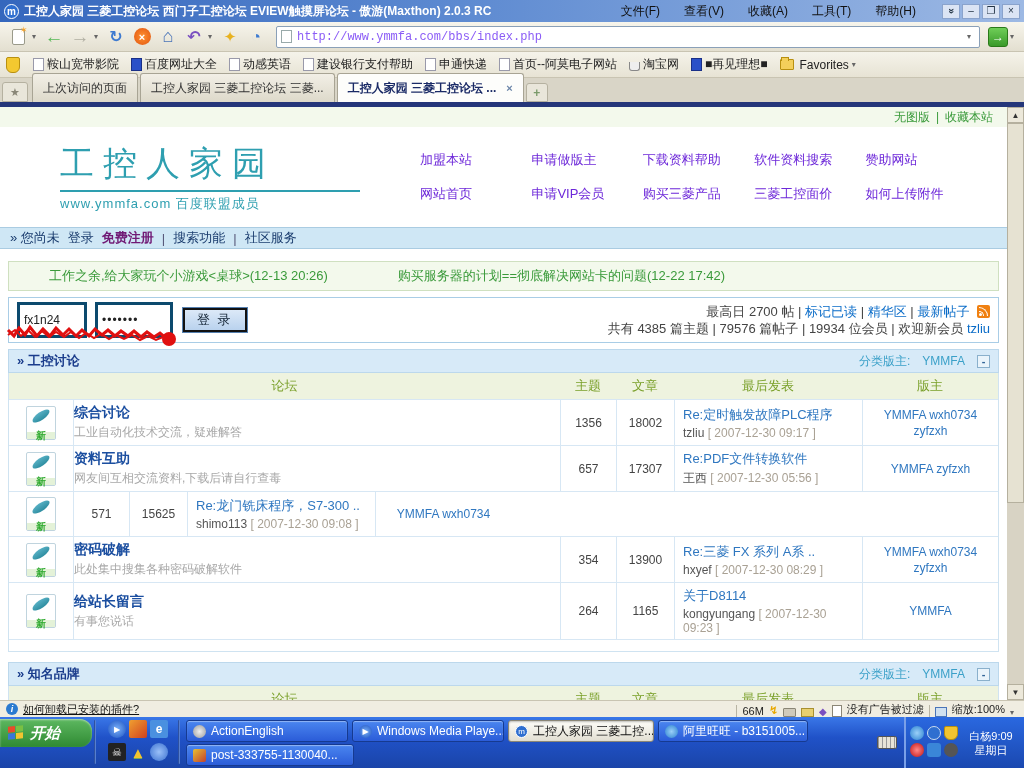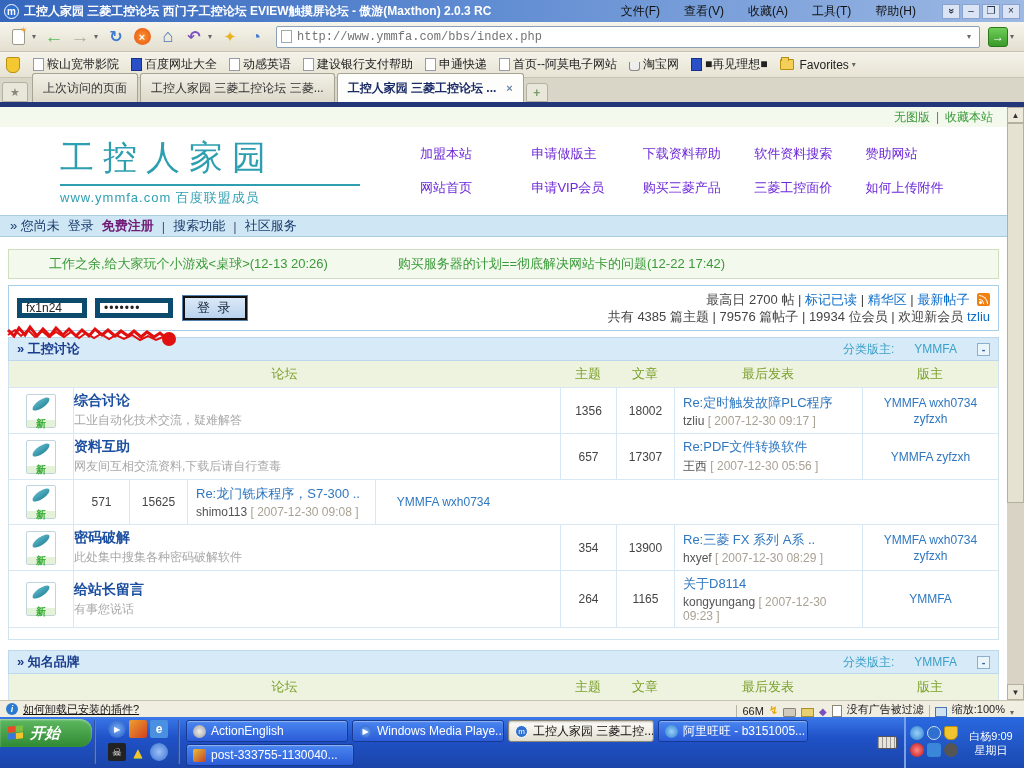--- a/index.html
+++ b/index.html
@@ -32,21 +32,21 @@
   .refresh { color:#3d7ad0; font-size:16px; font-weight:bold; }
   .stopbtn { width:17px; height:17px; border-radius:50%; background:radial-gradient(#ff9030,#e05510);
     color:#fff; font-weight:bold; font-size:11px; display:flex; align-items:center; justify-content:center; }
   .home { color:#4a74b8; font-size:18px; }
   .undo { color:#7a4fc0; font-size:16px; font-weight:bold; }
   .wand { color:#e8b220; font-size:15px; }
   .hist { color:#3d7ad0; font-size:16px; }
   .addr { flex:1; height:22px; background:#fff; border:1px solid #8aa0b8; border-radius:2px;
     display:flex; align-items:center; padding:0 4px; margin:0 6px; }
   .addr .mini-doc { width:11px; height:13px; background:#fff; border:1px solid #9aa; margin-right:5px; }
-  .addr-text { flex:1; font-family:"Liberation Mono","DejaVu Sans Mono",monospace; font-size:12px; color:#737373; }
+  .addr-text { flex:1; font-family:"Liberation Mono","DejaVu Sans Mono",monospace; font-size:12px; color:#8b5cf6; }
   .gobtn { width:20px; height:20px; background:linear-gradient(#6fce58,#3a9a2a); border:1px solid #2a7a1a;
     border-radius:3px; color:#fff; display:flex; align-items:center; justify-content:center; font-size:12px; }
 
   
   .bookmarks { height:26px; background:linear-gradient(#f5f3ea,#e7e3d4); border-bottom:1px solid #c9c4b2;
     display:flex; align-items:center; padding:0 6px; gap:2px; }
   .shield { width:14px; height:16px; background:#f3c830; border:1px solid #b89010; border-radius:2px 2px 6px 6px; margin-right:6px; }
   .bm { display:flex; align-items:center; gap:3px; padding:2px 5px; color:#222; white-space:nowrap; font-size:12px; }
   .bm-ico { width:11px; height:13px; background:#fff; border:1px solid #99a; }
   .bm-ico.blue { background:#2a50c8; border-color:#1a3088; }
@@ -65,50 +65,50 @@
   .tab .x { margin-left:10px; color:#6a84a8; font-weight:bold; font-size:11px; }
   .tab-new { width:22px; height:19px; background:#e9e6da; border:1px solid #b5b1a0; border-radius:3px 3px 0 0;
     display:flex; align-items:center; justify-content:center; color:#7a9a6a; font-weight:bold; }
   .navystrip { height:5px; background:#24367a; }
 
   
   .page { position:relative; height:593px; background:#fff; overflow:hidden; padding-right:17px; }
   .pg-topbar { height:20px; background:#f3f9ec; display:flex; align-items:center; justify-content:flex-end;
     padding-right:14px; gap:6px; color:#3a9a3a; }
   .pg-topbar span { color:#3a9a3a; }
-  .pg-header { height:88px; display:flex; align-items:center; padding:0 30px 0 60px;justify-content:center; }
+  .pg-header { height:100px; display:flex; align-items:center; padding:0 30px 0 60px;justify-content:center; }
   .logo-box { width:300px; }
   .logo-main { font-size:34px; letter-spacing:9px; color:#2e9fb0; white-space:nowrap; }
   .logo-sub { border-top:2px solid #2e9fb0; margin-top:3px; padding-top:3px; color:#2e9fb0; font-size:13px; letter-spacing:1px; }
   .hlinks { flex:1; display:flex; flex-direction:column; gap:16px; margin-left:60px; }
   .hlinks-row { display:flex; }
   .hlink { width:20%; color:#6d28d9; font-size:13px; white-space:nowrap; }
   .navbar2 { height:22px; background:#cfe7f5; border-top:1px solid #aacce2; border-bottom:1px solid #aacce2;
     display:flex; align-items:center; padding:0 10px; gap:8px; color:#1a3c6e; font-size:13px; }
   .navbar2 .reg { color:#701a75; font-weight:bold; }
   .navbar2 .sep { color:#557; }
   .annc { margin:12px 8px 6px 8px; height:30px; background:#f3f9ec; border:1px solid #cfe0c0;
     display:flex; align-items:center; gap:70px; padding:0 40px; color:#3a9a3a; font-size:13px; }
   .loginbox { margin:0 8px; height:46px; border:1px solid #a9cde6; display:flex; align-items:center; padding:0 8px; }
-  .login-input { width:70px; height:20px; border:5px solid #0c4a6e; background:#fff; font-size:12px; padding:2px 4px; color:#222; }
+  .login-input { width:70px; height:36px; border:3px solid #0c4a6e; background:#fff; font-size:12px; padding:2px 4px; color:#222; }
   .login-pass { width:78px; margin-left:8px; letter-spacing:1px; }
   .login-btn { margin-left:10px; height:24px; padding:0 12px; background:linear-gradient(#dce9f8,#b9d2ee);
     border:2px solid #111; outline:1px solid #5580b0; font-size:13px; color:#123; letter-spacing:2px; }
   .stats { margin-left:auto; text-align:right; font-size:13px; color:#444; line-height:17px; }
   .stats a, .stats .lnk { color:#0a6cc8; }
   .rss { display:inline-block; width:13px; height:13px; background:#f08010; border-radius:2px; position:relative; vertical-align:-2px; margin-left:4px; }
   .rss .rss-dot { position:absolute; left:2px; bottom:2px; width:3px; height:3px; background:#fff; border-radius:50%; }
   .rss .rss-arc { position:absolute; left:2px; bottom:2px; border:1.5px solid #fff; border-left:none; border-bottom:none; border-radius:0 100% 0 0; }
   .rss .a1 { width:5px; height:5px; }
   .rss .a2 { width:9px; height:9px; }
 
   .sec-head { margin:6px 8px 0 8px; height:24px; background:#d7eaf8; border:1px solid #bcd8ec;
     display:flex; align-items:center; padding:0 8px; }
   .sec-title { color:#1a3c8c; font-weight:bold; font-size:13px; }
-  .sec-right { margin-left:auto; color:#3aa0c8; font-size:12px; display:flex; align-items:center; gap:20px; }
+  .sec-right { margin-left:auto; color:#3aa0c8; font-size:12px; display:flex; align-items:center; gap:12px; }
   .minus-btn { width:13px; height:13px; border:1px solid #8ab0cc; background:#eaf4fb; color:#369;
     display:flex; align-items:center; justify-content:center; font-weight:bold; line-height:1; font-size:11px; }
   .tbox { margin:0 8px; border:1px solid #cfe3f1; border-top:none; }
   .thead { height:26px; background:#eef3df; display:flex; align-items:center; color:#7aa02a; font-size:13px; }
   .thead .c { text-align:center; }
   .col-forum { flex:1; }
   .col-topics { width:56px; }
   .col-posts { width:58px; }
   .col-last { width:188px; }
   .col-mods { width:136px; }

